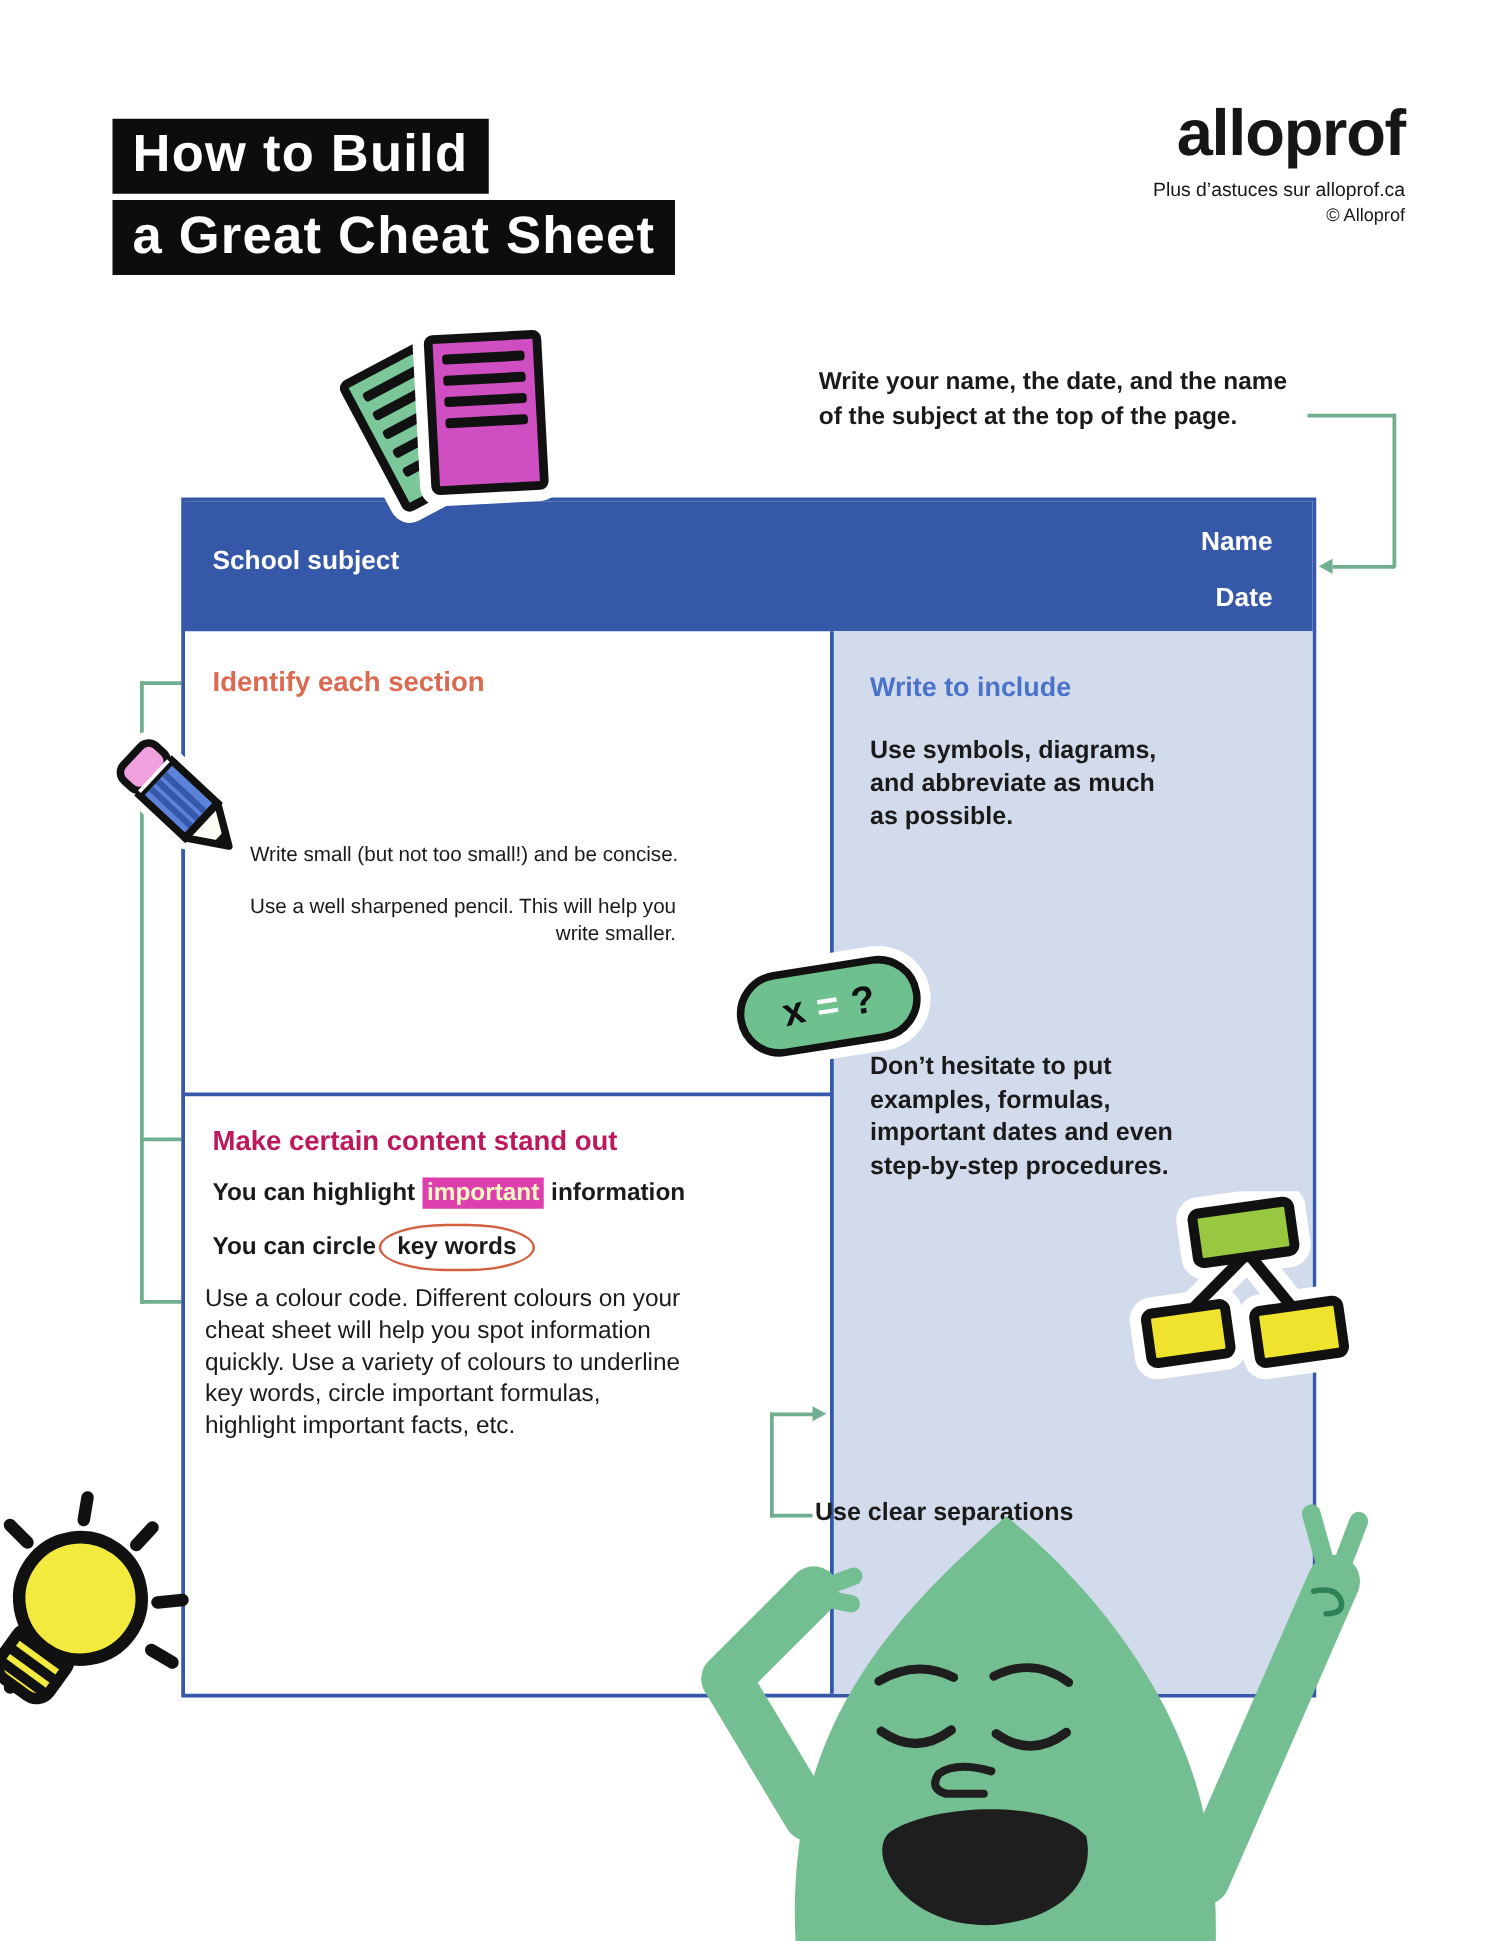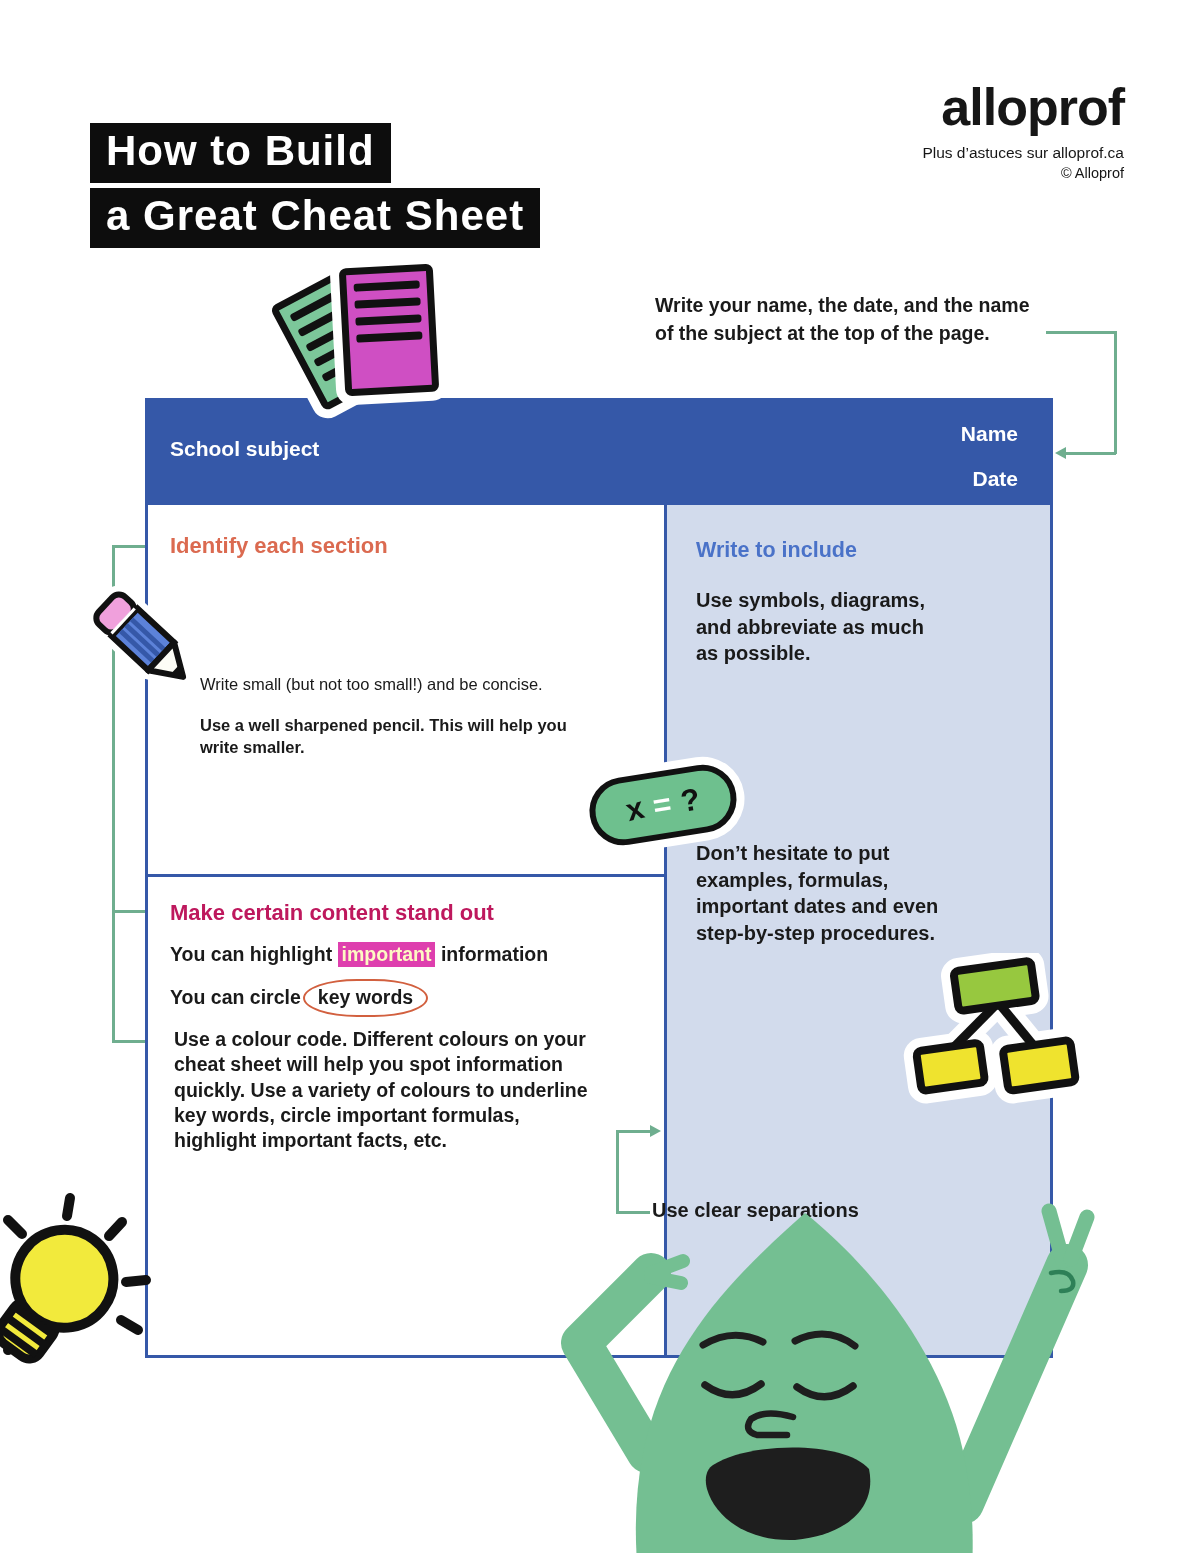--- a/index.html
+++ b/index.html
@@ -2,21 +2,21 @@
 <html><head>
 <meta charset="utf-8">
 <style>
   html,body{margin:0;padding:0;background:#ffffff;}
   #page{position:relative;width:1200px;height:1553px;background:#ffffff;overflow:hidden;
         font-family:"Liberation Sans",sans-serif;color:#1a1a1a;}
 
   
   .title-wrap{position:absolute;left:90px;top:95px;}
   .title-line{display:table;background:#0d0d0d;color:#ffffff;font-size:42px;font-weight:700;
-              letter-spacing:1px;padding:4px 16px 8px;line-height:48px;margin-top:28px;}
+              letter-spacing:1px;padding:4px 16px 8px;line-height:48px;}
   .title-line + .title-line{margin-top:5px;}
 
   
   .logo{position:absolute;right:76px;top:80px;text-align:right;color:#161616;}
   .logo-wordmark{font-size:52px;font-weight:700;letter-spacing:-1px;line-height:1.05;}
   .logo-tagline{font-size:15.5px;margin-top:9px;}
   .logo-copy{font-size:14.5px;margin-top:3px;}
 
   .pre{white-space:pre-line;}
 
@@ -36,26 +36,26 @@
   .subject{position:absolute;left:22px;top:36px;color:#ffffff;font-size:21px;font-weight:700;}
   .header-right{position:absolute;right:32px;top:10px;text-align:right;color:#ffffff;
                 font-size:21px;font-weight:700;line-height:45px;}
   .col-right{position:absolute;left:516px;top:104px;right:0;bottom:0;background:#d2dbec;
              border-left:3px solid #3558a8;box-sizing:border-box;}
   .left-divider{position:absolute;left:0;top:473px;width:516px;height:3px;background:#3558a8;}
 
   .h-orange{position:absolute;left:22px;top:132px;font-size:22px;font-weight:700;color:#db6a50;}
   .p-main{position:absolute;left:52px;top:182px;font-size:20px;font-weight:600;line-height:1.32;}
   .p-tip1{position:absolute;left:52px;top:272px;font-size:16.5px;font-weight:400;line-height:1.35;}
-  .p-tip2{position:absolute;left:52px;top:313px;font-size:16.5px;font-weight:700;line-height:1.35;}
+  .p-tip2{position:absolute;left:52px;top:313px;font-size:16.5px;font-weight:400;line-height:1.35;text-align:right;}
 
   .h-pink{position:absolute;left:22px;top:499px;font-size:22px;font-weight:700;color:#be185d;}
   .line-hl{position:absolute;left:22px;top:542px;font-size:19.5px;font-weight:600;}
   .line-circ{position:absolute;left:22px;top:584px;font-size:19.5px;font-weight:600;}
-  .p-colour{position:absolute;left:26px;top:626px;font-size:19.5px;font-weight:700;line-height:1.3;}
+  .p-colour{position:absolute;left:16px;top:626px;font-size:19.5px;font-weight:400;line-height:1.3;}
   .mark-hl{background:#de3fae;color:#fef9c3;padding:1px 4px 2px;}
   .circled{display:inline-block;border:2.5px solid #d2603f;border-radius:50% / 58%;
            padding:5px 13px 6px;margin:-6px 0 -6px 2px;}
 
   .h-blue{position:absolute;left:29px;top:33px;font-size:21.5px;font-weight:700;color:#4a72c8;}
   .inc1{position:absolute;left:29px;top:82px;font-size:20px;font-weight:600;line-height:1.33;}
   .inc2{position:absolute;left:29px;top:335px;font-size:20px;font-weight:600;line-height:1.33;}
 
   
   .papers{position:absolute;left:286px;top:258px;width:160px;height:168px;z-index:6;}

